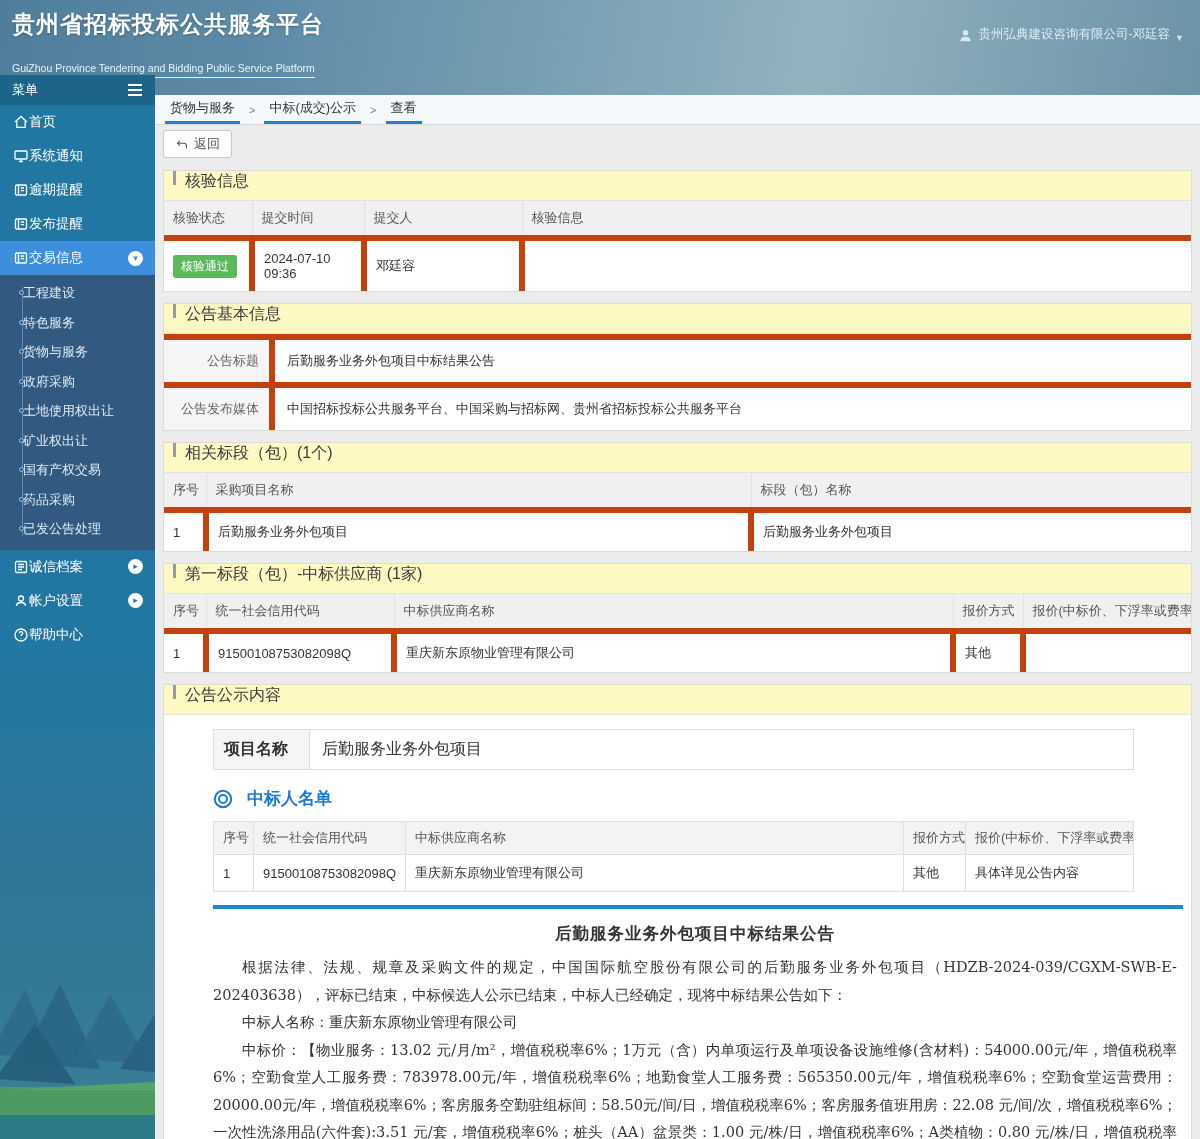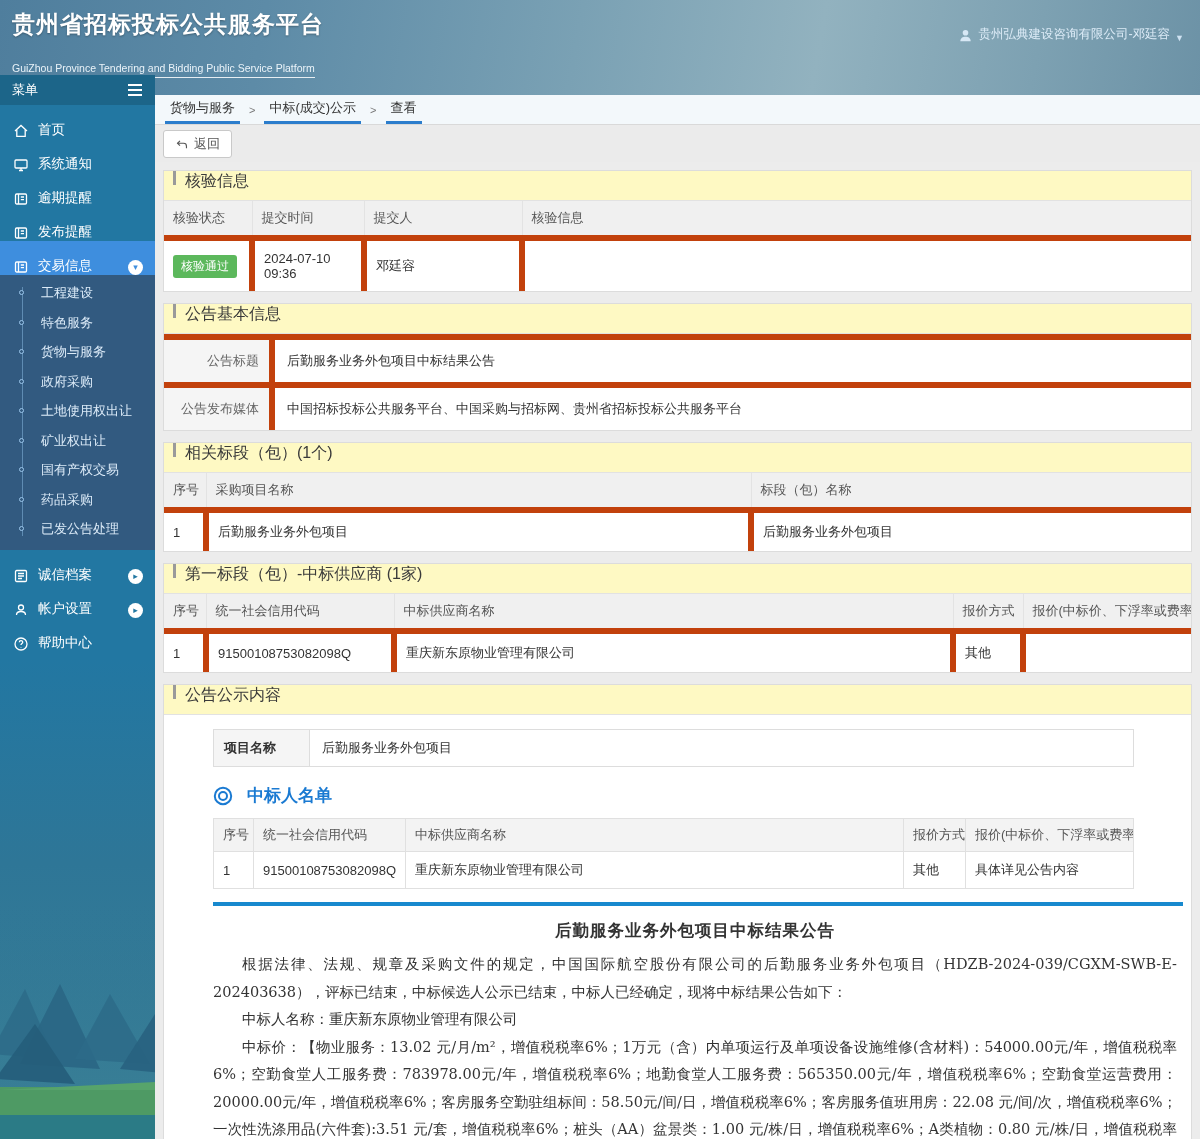--- a/index.html
+++ b/index.html
@@ -10,28 +10,28 @@
 .brand{padding:9px 0 0 12px}
 .brand-title{font-size:23px;font-weight:bold;letter-spacing:1px;text-shadow:0 1px 2px rgba(0,0,0,.3)}
 .brand-sub{display:inline-block;font-size:10.5px;color:#eaf3f9;margin-top:4px;padding-bottom:3px;border-bottom:1px solid rgba(255,255,255,.85)}
 .header-user{position:absolute;top:26px;right:16px;display:flex;align-items:flex-end;gap:5px;font-size:12.5px;color:#dcebf7;cursor:pointer}
 .header-user .caret{font-size:9px;color:#cfe2f2}
 
 
 .sidebar{position:absolute;top:75px;left:0;width:155px;bottom:0;background:linear-gradient(180deg,#2277a2 0%,#2277a2 55%,#2e7697 74%,#3b8095 100%);overflow:hidden}
 .menu-bar{height:30px;display:flex;align-items:center;justify-content:space-between;padding:0 12px;background:rgba(0,0,0,.15);color:#fff;font-size:13px;position:relative;z-index:2}
 .nav{position:relative;z-index:2}
-.nav-item{height:34px;display:flex;align-items:flex-end;gap:9px;padding-left:13px;color:#fff;font-size:13.5px;cursor:pointer}
+.nav-item{height:34px;display:flex;align-items:center;padding-left:13px;color:#fff;font-size:13.5px;cursor:pointer}
 .nav-item .ic{width:16px;height:16px;flex:0 0 16px}
 .nav-item.active{background:#3e8ede}
 .circle-caret{margin-left:auto;margin-right:12px;width:15px;height:15px;border-radius:50%;background:#fff;color:#3e8ede;font-size:9px;line-height:15px;text-align:center;flex:0 0 15px}
 .circle-caret.teal{color:#2277a2}
 .submenu{background:#325a80;position:relative;padding:3px 0 6px}
 .submenu .rail{position:absolute;left:22px;top:12px;bottom:14px;width:1px;background:rgba(140,190,230,.5)}
-.sub-item{position:relative;height:29.5px;line-height:29.5px;padding-left:41px;color:#dcebf8;font-size:13px;cursor:pointer}
+.sub-item{position:relative;height:29.5px;line-height:29.5px;padding-left:23px;color:#dcebf8;font-size:13px;cursor:pointer}
 .sub-item .dot{position:absolute;left:19px;top:12px;width:5px;height:5px;border:1px solid #9cc7ec;border-radius:50%;background:#325a80}
 .landscape{position:absolute;left:0;bottom:0;width:155px;height:235px;z-index:1}
 
 
 .main{margin-left:155px;height:1064px;background:#ececec;position:relative;overflow:hidden}
 .crumb-bar{height:30px;background:#f3f8fb;border-bottom:1px solid #d9d9d9;display:flex;align-items:stretch;padding-left:10px;font-size:13px;color:#333}
 .crumb{display:flex;align-items:center;padding:0 5px;border-bottom:3px solid #2b7dcc;cursor:pointer}
 .crumb-sep{display:flex;align-items:center;padding:0 9px;color:#777;font-size:11px}
 .toolbar{height:37px;background:#ebebeb;padding:5px 8px}
 .btn-back{display:inline-flex;align-items:center;gap:5px;background:#fff;border:1px solid #c9c9c9;border-radius:3px;padding:4px 11px;font-size:13px;color:#555;cursor:pointer}
@@ -47,21 +47,21 @@
 .grid th:last-child,.grid td:last-child{border-right:none}
 .grid tr:last-child td{border-bottom:none}
 .w42{width:42px}.w70{width:70px}.w88{width:88px}.w112{width:112px}.w158{width:158px}.w168{width:168px}.w188{width:188px}.w545{width:545px}
 .badge-pass{display:inline-block;background:#5cb85c;color:#fff;font-size:12px;padding:3px 8px;border-radius:3px}
 .kv td.k{width:108px;background:#f5f5f5;color:#666;text-align:right;padding:12px 10px}
 .kv td.v{padding:12px 12px}
 
 
 .nc-body{padding:14px 0 30px}
 .nc-inner{padding-left:49px;padding-right:8px}
-.proj-box{display:flex;border:1px solid #ddd;margin-right:49px;font-size:13px}
+.proj-box{display:flex;border:1px solid #ddd;margin-right:49px;font-size:16px}
 .proj-label{width:96px;background:#f5f5f5;font-weight:bold;padding:9px 10px;border-right:1px solid #ddd;color:#333;flex:0 0 96px}
 .proj-value{padding:9px 12px;color:#333}
 .winner-head{display:flex;align-items:center;gap:14px;margin:17px 0 11px;color:#1a7ad2;font-size:17px;font-weight:bold}
 table.wgrid{border-collapse:collapse;font-size:13px;color:#333;table-layout:fixed;border:1px solid #ddd;width:calc(100% - 49px)}
 .wgrid th{background:#f3f3f3;font-weight:normal;color:#555;text-align:left;padding:7px 9px;border:1px solid #e0e0e0;white-space:nowrap;overflow:hidden}
 .wgrid td{padding:9px;border:1px solid #e0e0e0;overflow:hidden}
 .w40{width:40px}.w62{width:62px}.w152{width:152px}
 .blue-bar{height:4px;background:#1789ce;margin-top:13px}
 .announce{font-family:"DejaVu Serif","Liberation Serif",serif;font-size:14.5px;color:#333;margin-top:10px;padding-right:6px}
 .ann-title{text-align:center;font-weight:bold;font-size:16.5px;margin:14px 0 9px;letter-spacing:1px}

